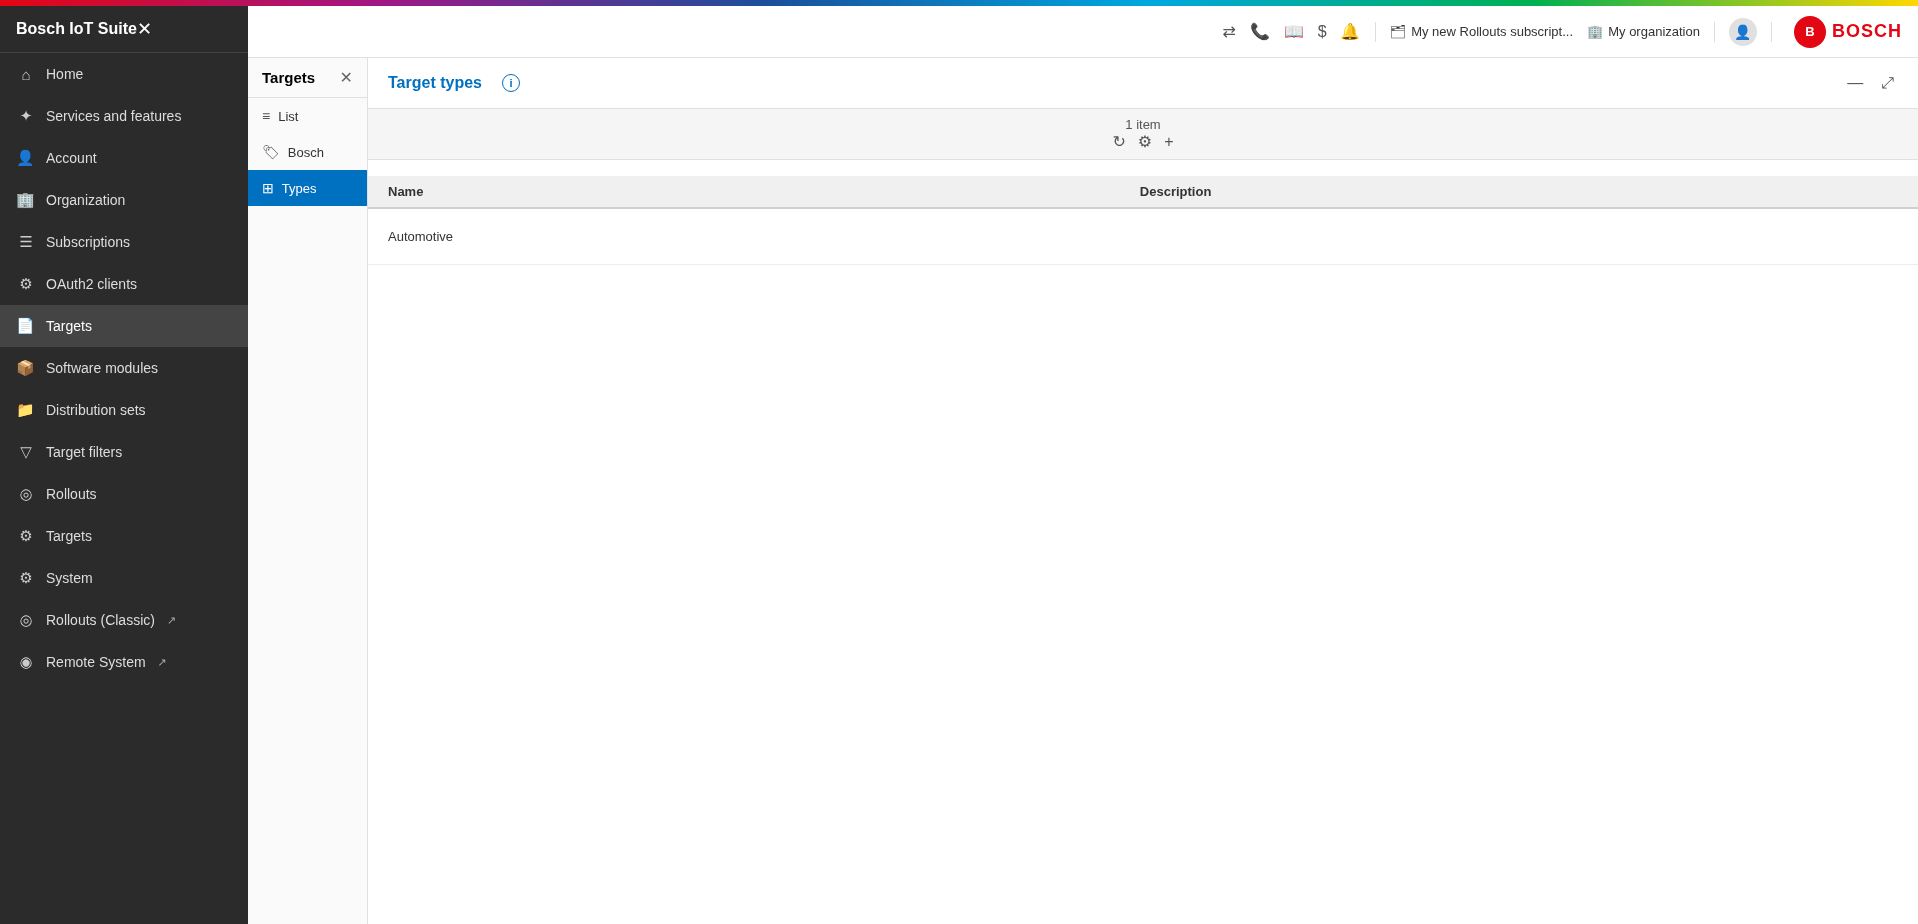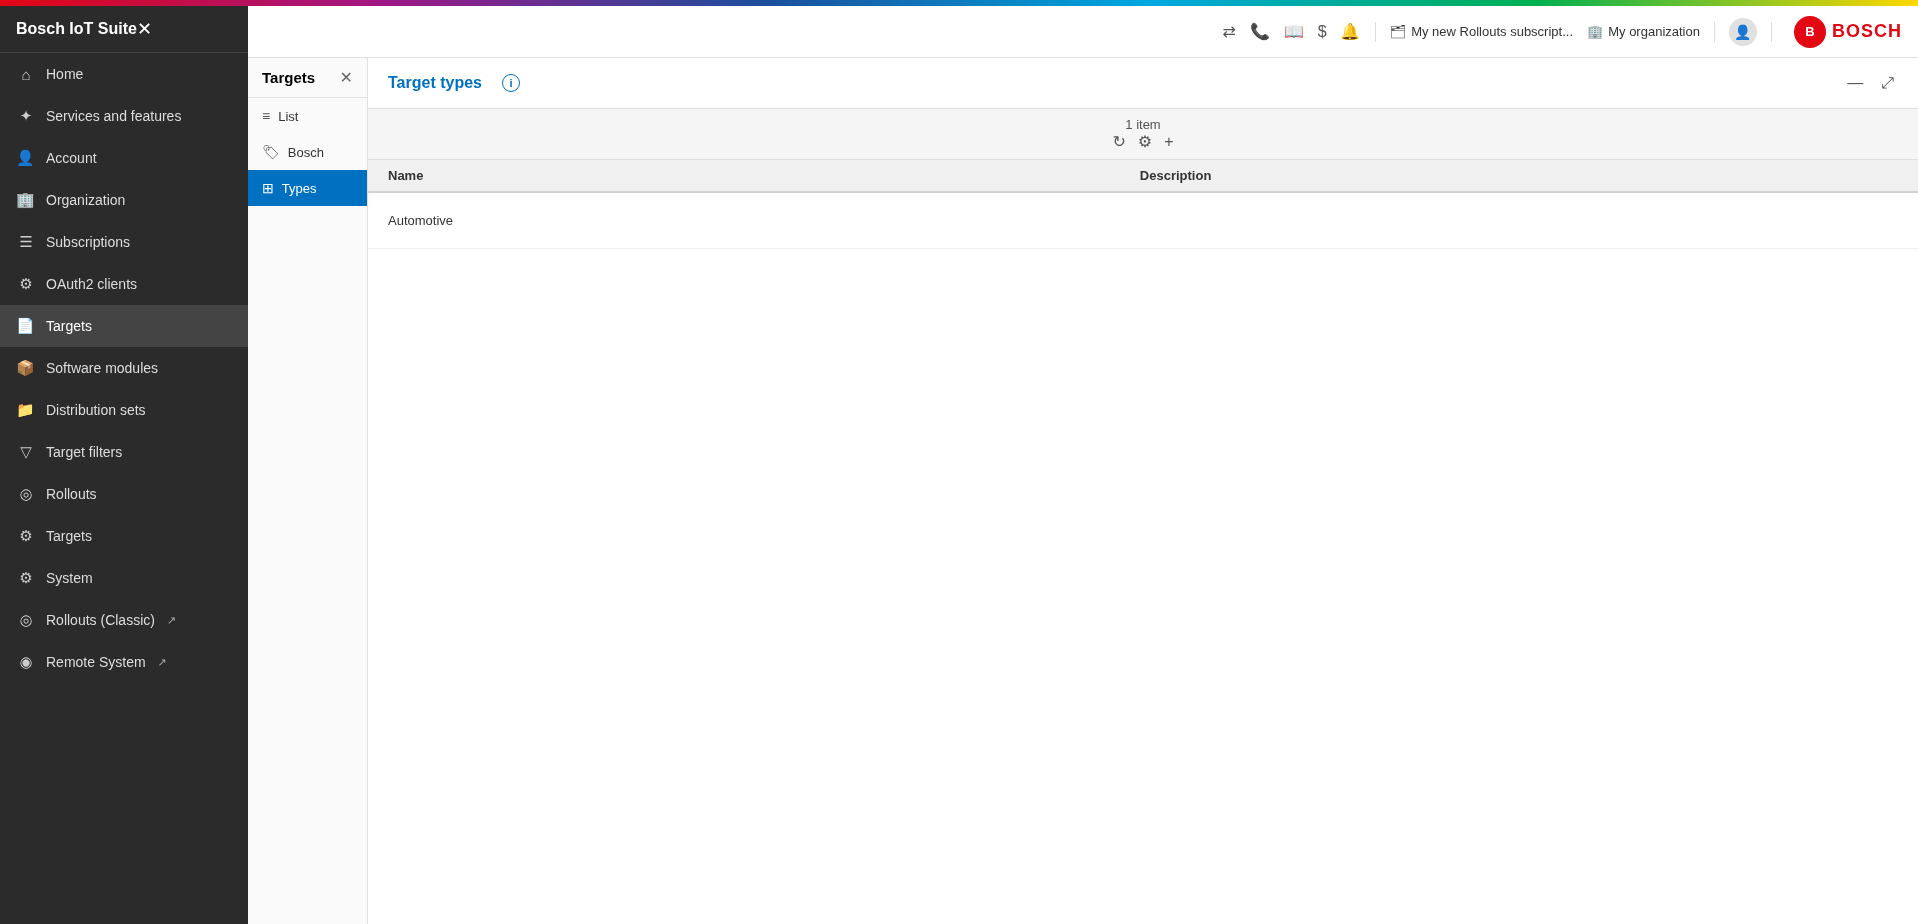--- a/index.html
+++ b/index.html
@@ -296,20 +296,21 @@
       background: none;
       border: none;
       cursor: pointer;
       font-size: 16px;
       color: #555;
     }
 
     .table-container {
       flex: 1;
       overflow-y: auto;
+      margin-top: 16px;
     }
 
     table {
       width: 100%;
       border-collapse: collapse;
     }
 
     thead tr {
       background: #f0f0f0;
       border-bottom: 2px solid #d0d0d0;

